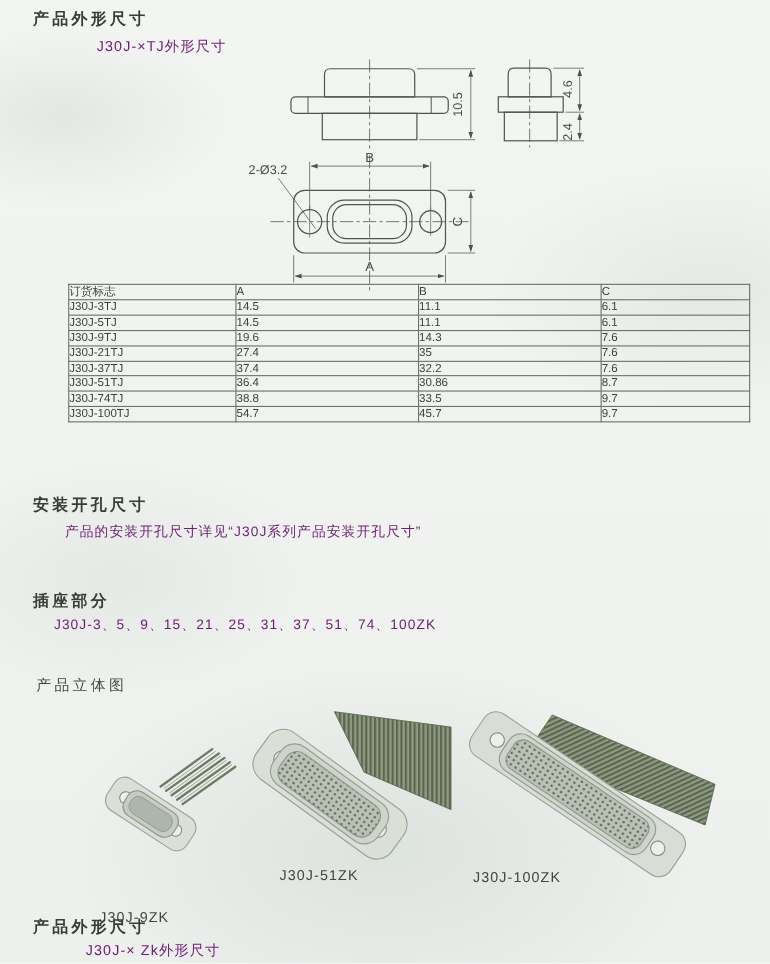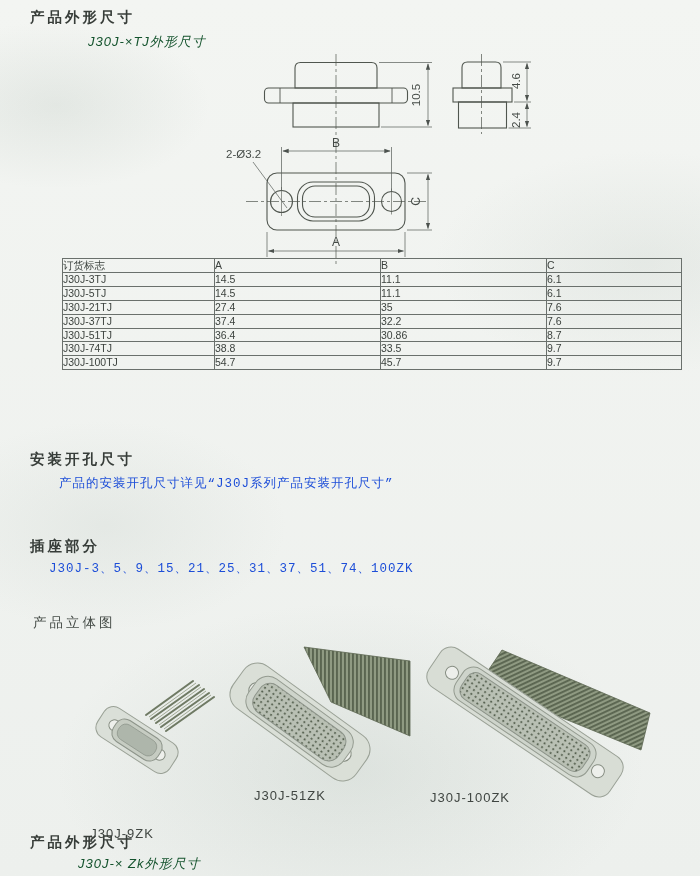--- a/index.html
+++ b/index.html
@@ -9,22 +9,22 @@
     color:#3c423e;
     background:
       radial-gradient(220px 120px at 8% 12%, rgba(173,186,177,.22), transparent 70%),
       radial-gradient(300px 160px at 92% 30%, rgba(173,186,177,.18), transparent 70%),
       radial-gradient(420px 240px at 50% 88%, rgba(160,176,166,.22), transparent 70%),
       radial-gradient(260px 150px at 15% 60%, rgba(170,184,175,.16), transparent 70%),
       linear-gradient(#f3f5f2,#edf0ed);
   }
   .abs{position:absolute;}
   .sec-title{position:absolute;font-size:14.5px;font-weight:bold;letter-spacing:3px;color:#373d39;}
-  .sec-sub{position:absolute;font-size:13px;letter-spacing:1px;color:#14532d;font-style:italic;}
-  .sec-text{position:absolute;font-size:12.5px;letter-spacing:1px;color:#1d4ed8;font-family:Liberation Mono, monospace;}
+  .sec-sub{position:absolute;font-size:13px;letter-spacing:1px;color:#701a75;}
+  .sec-text{position:absolute;font-size:12.5px;letter-spacing:1px;color:#701a75;}
   .sec-title-light{position:absolute;font-size:13.5px;letter-spacing:3px;color:#444b46;}
   table.dim{
     position:absolute;left:62px;top:258px;width:619px;
     border-collapse:collapse;table-layout:fixed;
     font-size:10.5px;color:#3b413d;
   }
   table.dim th,table.dim td{
     border:1px solid #6a706c;text-align:left;vertical-align:middle;
     padding:0;height:12.9px;line-height:12.9px;font-weight:normal;
     white-space:nowrap;overflow:hidden;
@@ -118,20 +118,26 @@
         <td>11.1</td>
         <td>6.1</td>
       </tr>
       <tr>
         <td>J30J-5TJ</td>
         <td>14.5</td>
         <td>11.1</td>
         <td>6.1</td>
       </tr>
       <tr>
+        <td>J30J-9TJ</td>
+        <td>19.6</td>
+        <td>14.3</td>
+        <td>7.6</td>
+      </tr>
+      <tr>
         <td>J30J-21TJ</td>
         <td>27.4</td>
         <td>35</td>
         <td>7.6</td>
       </tr>
       <tr>
         <td>J30J-37TJ</td>
         <td>37.4</td>
         <td>32.2</td>
         <td>7.6</td>

